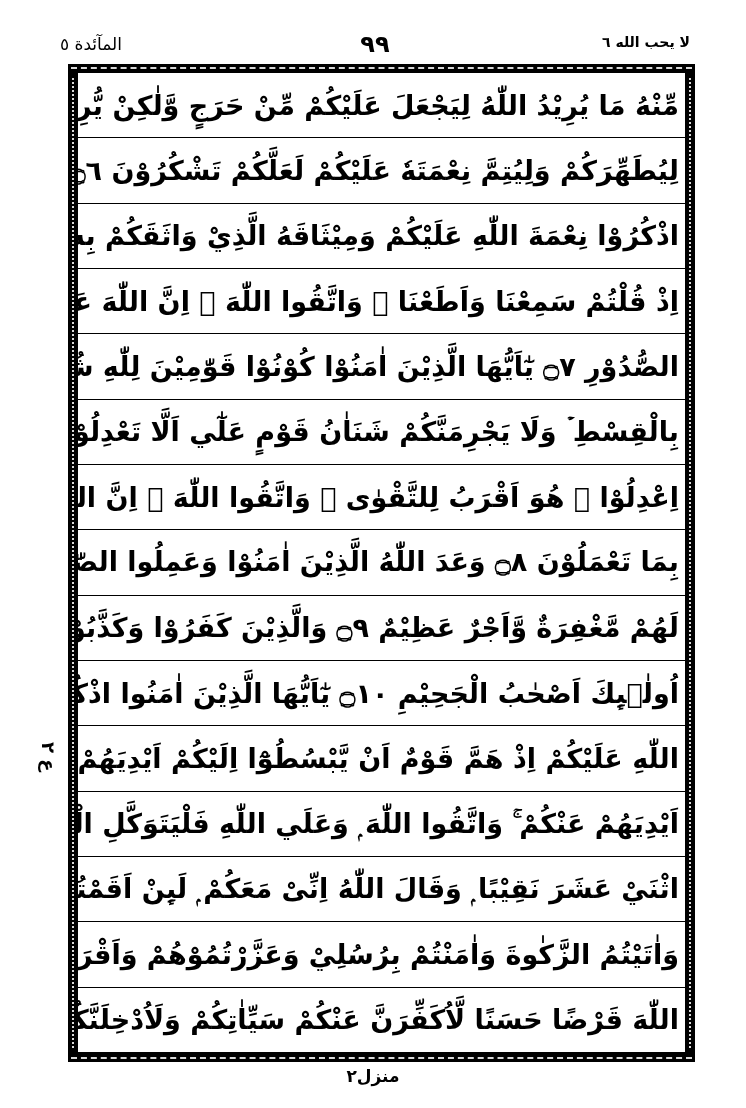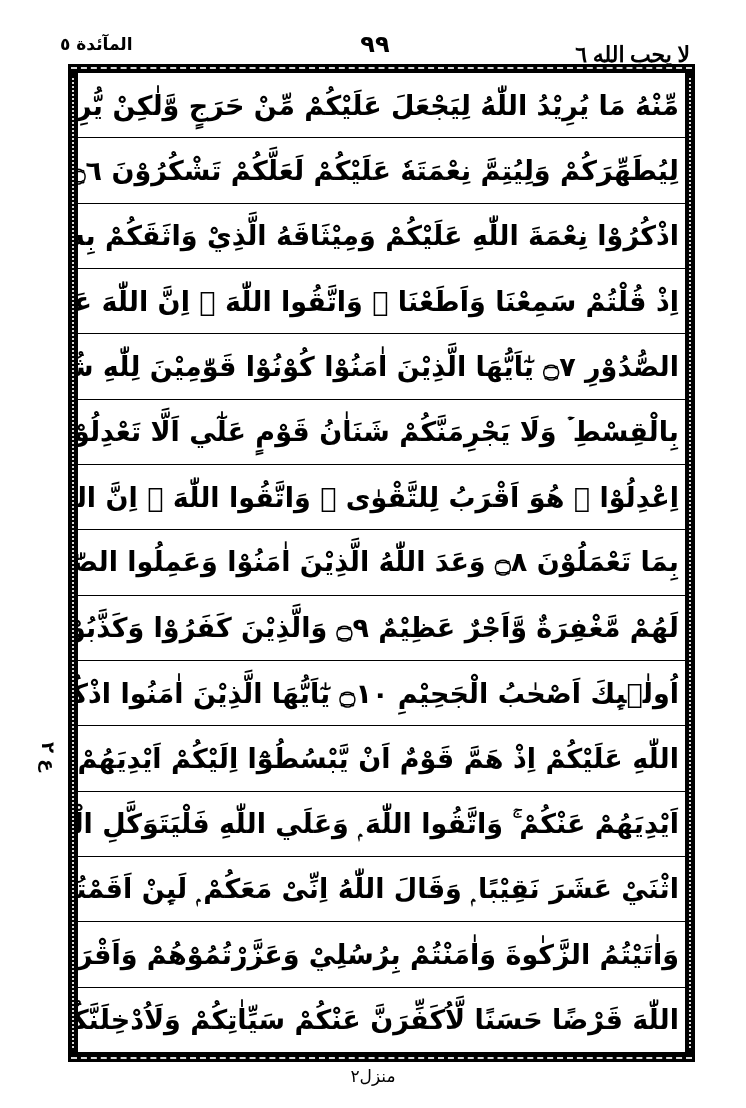--- a/index.html
+++ b/index.html
@@ -20,41 +20,40 @@
       top: 34px;
       left: 60px;
       width: 630px;
       height: 28px;
     }
     .header .left {
       position: absolute;
       left: 0;
       top: 0;
       font-size: 17px;
-      font-weight: bold;
+      font-weight: normal;
       direction: rtl;
     }
     .header .center {
       position: absolute;
       left: 0;
       right: 0;
       top: -4px;
       text-align: center;
       font-size: 24px;
       font-weight: bold;
       letter-spacing: 1px;
     }
     .header .right {
       position: absolute;
       right: 0;
-      top: 8px;
-      font-size: 22px;
+      top: 0;
+      font-size: 14px;
       font-weight: bold;
       direction: rtl;
-      font-family: Liberation Serif, serif;
     }
     .frame {
       position: absolute;
       left: 68px;
       top: 64px;
       width: 627px;
       height: 998px;
       box-sizing: border-box;
       background: #000;
       padding: 9px 10px 10px 10px;
@@ -120,21 +119,21 @@
       writing-mode: vertical-rl;
       direction: rtl;
     }
     .footer {
       position: absolute;
       top: 1066px;
       left: 0;
       width: 746px;
       text-align: center;
       font-size: 17px;
-      font-weight: normal;
+      font-weight: bold;
       direction: rtl;
     }
   </style>
 </head>
 <body>
 
 <div class="header">
   <div class="left">المآئدة ٥</div>
   <div class="center">۹۹</div>
   <div class="right">لا يحب الله ٦</div>

